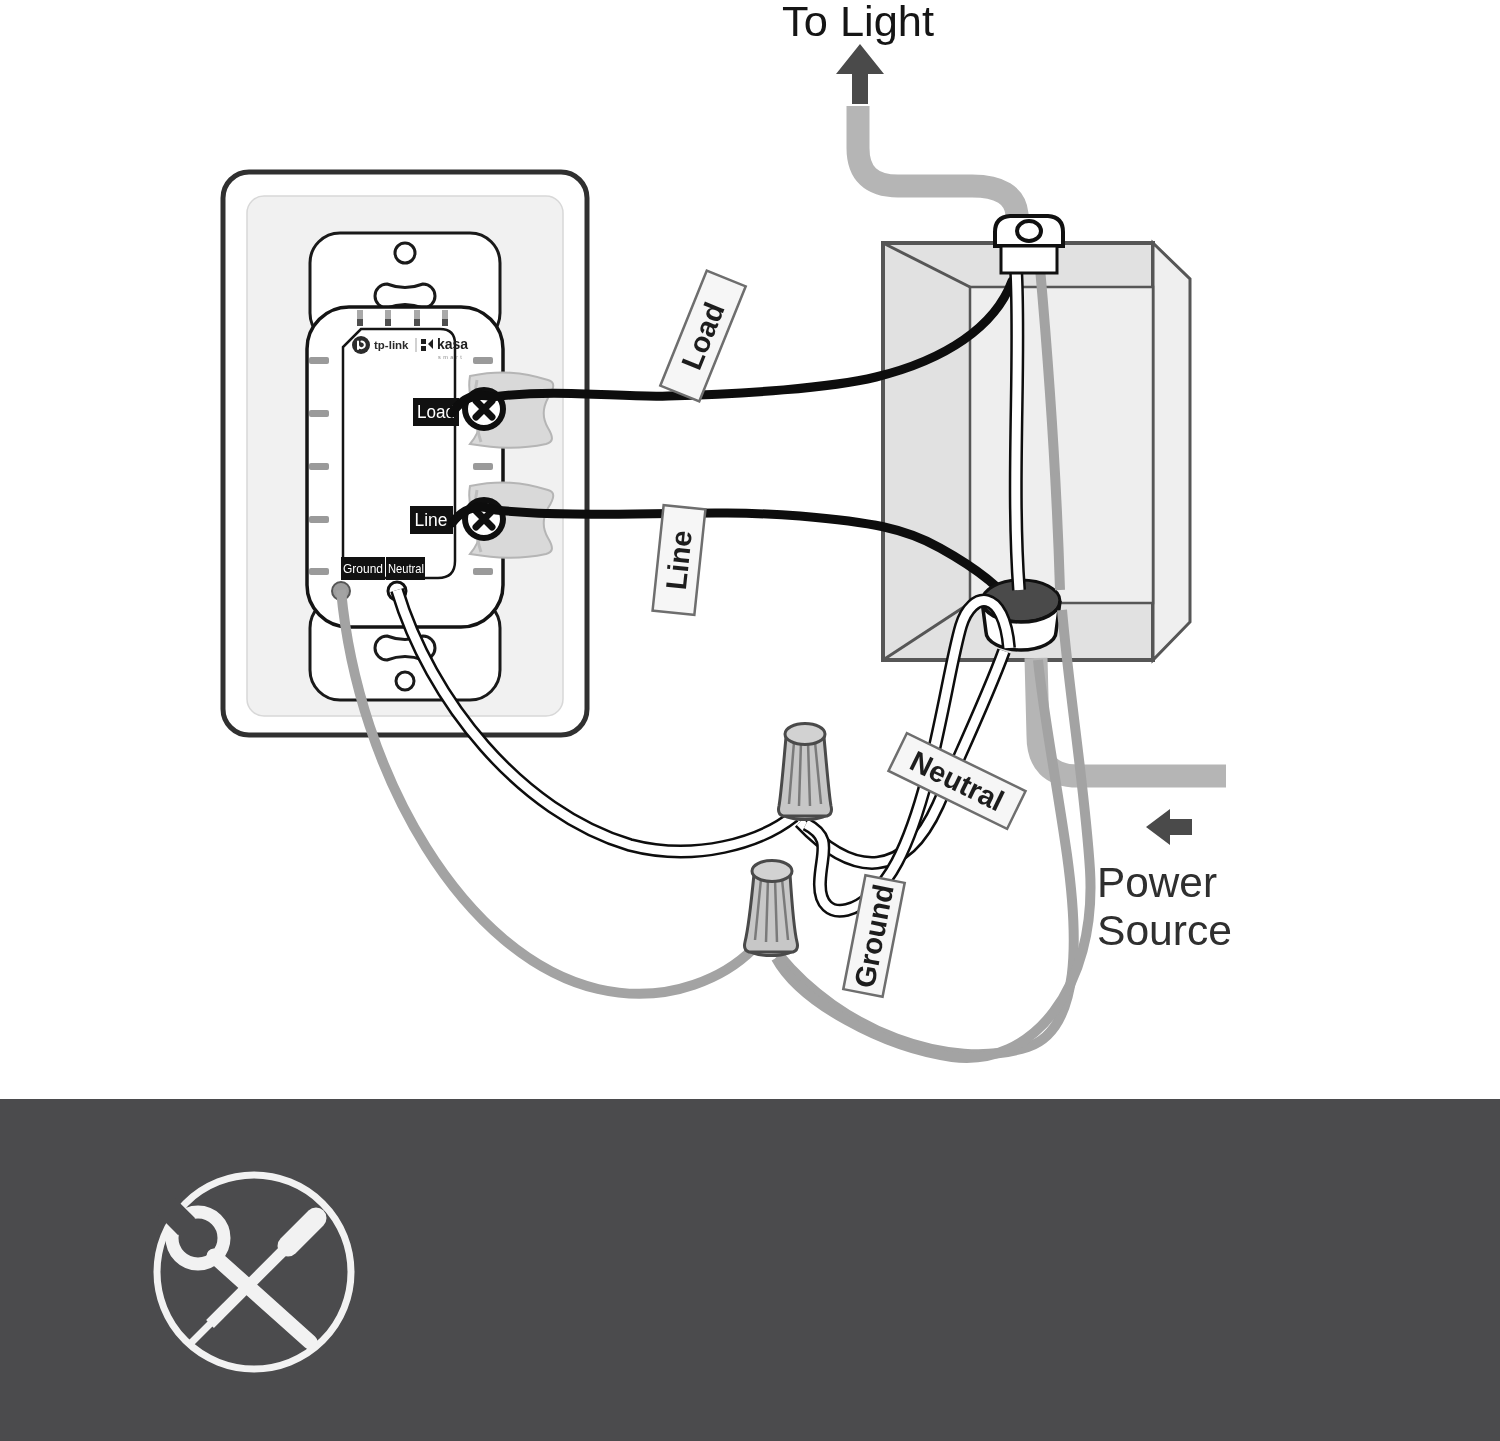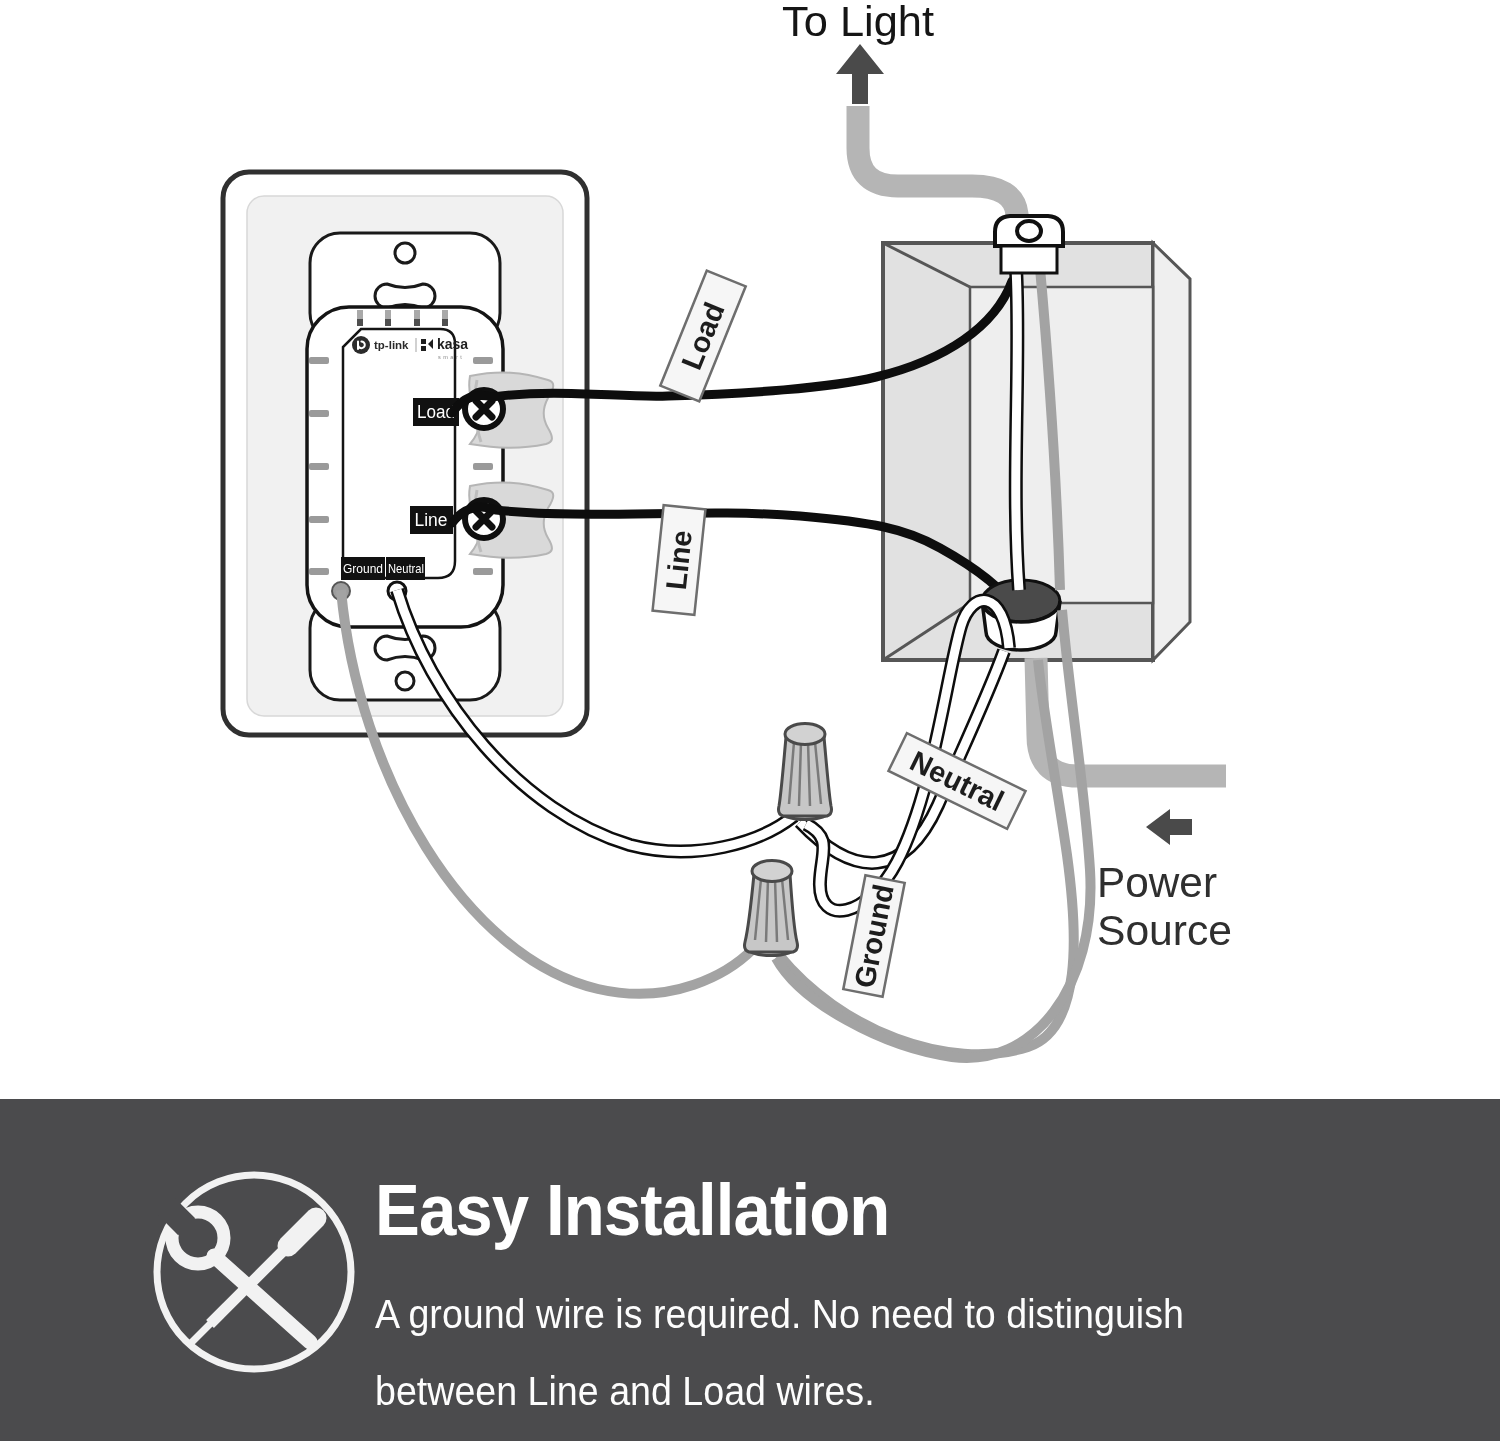--- a/index.html
+++ b/index.html
@@ -209,21 +209,14 @@
         </g>
     <line x1="66" y1="90" x2="162" y2="176" stroke="#f2f2f2" stroke-width="15" stroke-linecap="round"></line>
   </g>
   <g>
     <line x1="168" y1="52" x2="140" y2="80" stroke="#f2f2f2" stroke-width="21" stroke-linecap="round"></line>
     <line x1="140" y1="80" x2="62" y2="158" stroke="#f2f2f2" stroke-width="11"></line>
     <line x1="62" y1="158" x2="44" y2="176" stroke="#f2f2f2" stroke-width="7" stroke-linecap="round"></line>
   </g>
 </svg>
 
-<div class="banner-text">
-  <div class="banner-title">Easy Installation</div>
-  <div class="banner-body">
-    <div>A ground wire is required. No need to distinguish</div>
-    <div>between Line and Load wires.</div>
-  </div>
+
 </div>
 
-</div>
-
 </body></html>

